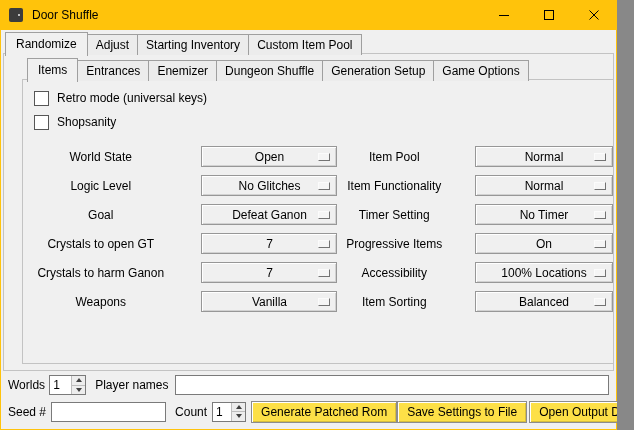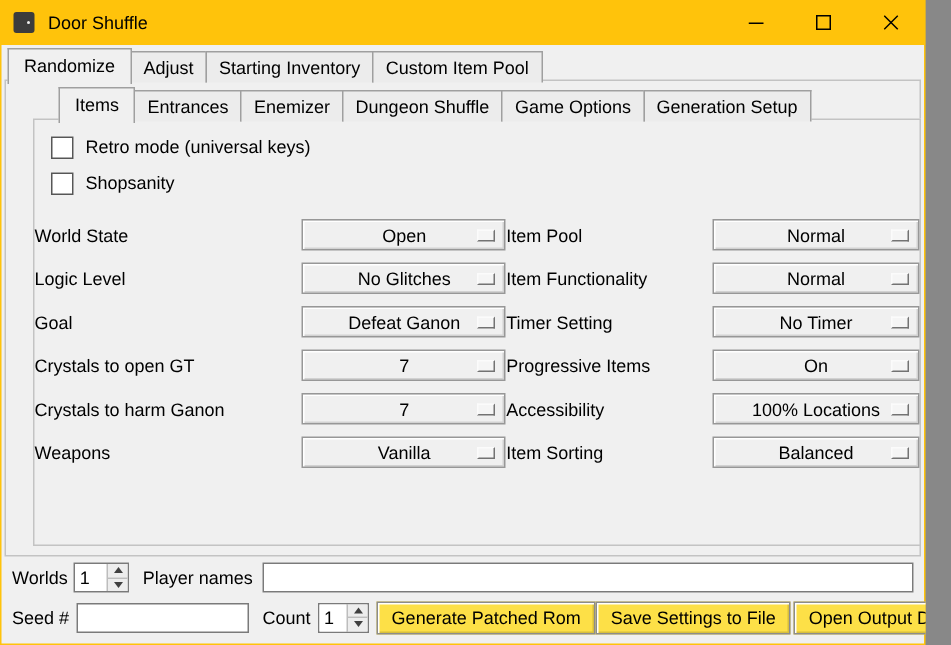--- a/index.html
+++ b/index.html
@@ -17,34 +17,34 @@
   .app-icon{width:14px;height:14px;margin-left:9px;background:#3c3c3c;border-radius:2px;position:relative;flex:none;}
   .app-icon::after{content:"";position:absolute;right:3px;top:6px;width:2px;height:2px;background:#eee;border-radius:50%;}
   .title-text{margin-left:9px;white-space:nowrap;}
   .caption-buttons{position:absolute;right:0;top:0;height:30px;display:flex;}
   .caption-btn{width:45px;height:30px;display:flex;align-items:center;justify-content:center;}
   
   .win-body{position:absolute;top:30px;left:1px;right:1px;bottom:1px;background:var(--bg);}
   
   .tabs{display:flex;align-items:flex-end;position:absolute;}
   .tabs-outer{top:2px;left:4px;z-index:4;}
-  .tabs-inner{top:28px;left:38px;z-index:4;justify-content:flex-end;}
+  .tabs-inner{top:28px;left:26px;z-index:4;justify-content:flex-end;}
   .tab{padding:3px 8px;background:#ececec;border:1px solid #9f9f9f;border-bottom:none;margin-left:-1px;white-space:nowrap;position:relative;}
   .tab:first-child{margin-left:0;}
   .tab.selected{background:var(--bg);padding:4px 10px 5px;margin-bottom:-1px;z-index:5;}
   .pane-outer{position:absolute;top:23px;left:2px;right:2px;height:316px;border:1px solid #c3c3c3;background:var(--bg);}
   .pane-inner{position:absolute;top:49px;left:21px;width:590px;height:283px;border:1px solid #c3c3c3;background:var(--bg);}
   
   .checks{padding:6px 0 0 11px;}
   .check-row{display:flex;align-items:center;height:24px;gap:8px;}
   .checkbox{width:13px;height:13px;background:#fff;border:1px solid #565656;flex:none;}
   
   .grid{margin-top:8px;}
   .grid-row{display:flex;align-items:center;height:29px;}
-  .lbl{text-align:left;white-space:nowrap;box-sizing:border-box;}
+  .lbl{text-align:center;white-space:nowrap;box-sizing:border-box;}
   .lbl.l{width:170px;padding-right:7px;}
   .lbl.r{width:126px;padding-right:7px;}
   .dd{position:relative;height:21px;background:var(--bg);border:1px solid #979797;
       box-shadow:inset 1px 1px 0 #fff, inset -1px -1px 0 rgba(0,0,0,0.12);
       display:flex;align-items:center;justify-content:center;box-sizing:border-box;flex:none;margin-left:16px;}
   .dd.l{width:136px;}
   .dd.r{width:138px;margin-left:17px;}
   .dd-value{white-space:nowrap;}
   .dd-ind{position:absolute;right:6px;top:50%;margin-top:-4px;width:12px;height:8px;
       background:#f5f5f5;border:1px solid;border-color:#fbfbfb #737373 #737373 #fbfbfb;box-sizing:border-box;}
@@ -103,22 +103,22 @@
       <div class="tab"><span>Adjust</span></div>
       <div class="tab"><span>Starting Inventory</span></div>
       <div class="tab"><span>Custom Item Pool</span></div>
     </div>
 
     <div class="tabs tabs-inner">
       <div class="tab selected"><span>Items</span></div>
       <div class="tab"><span>Entrances</span></div>
       <div class="tab"><span>Enemizer</span></div>
       <div class="tab"><span>Dungeon Shuffle</span></div>
+      <div class="tab"><span>Generation Setup</span></div>
       <div class="tab"><span>Game Options</span></div>
-      <div class="tab"><span>Generation Setup</span></div>
     </div>
 
     <div class="pane-inner">
 
       <div class="checks">
         <div class="check-row">
           <span class="checkbox"></span>
           <span>Retro mode (universal keys)</span>
         </div>
         <div class="check-row">

